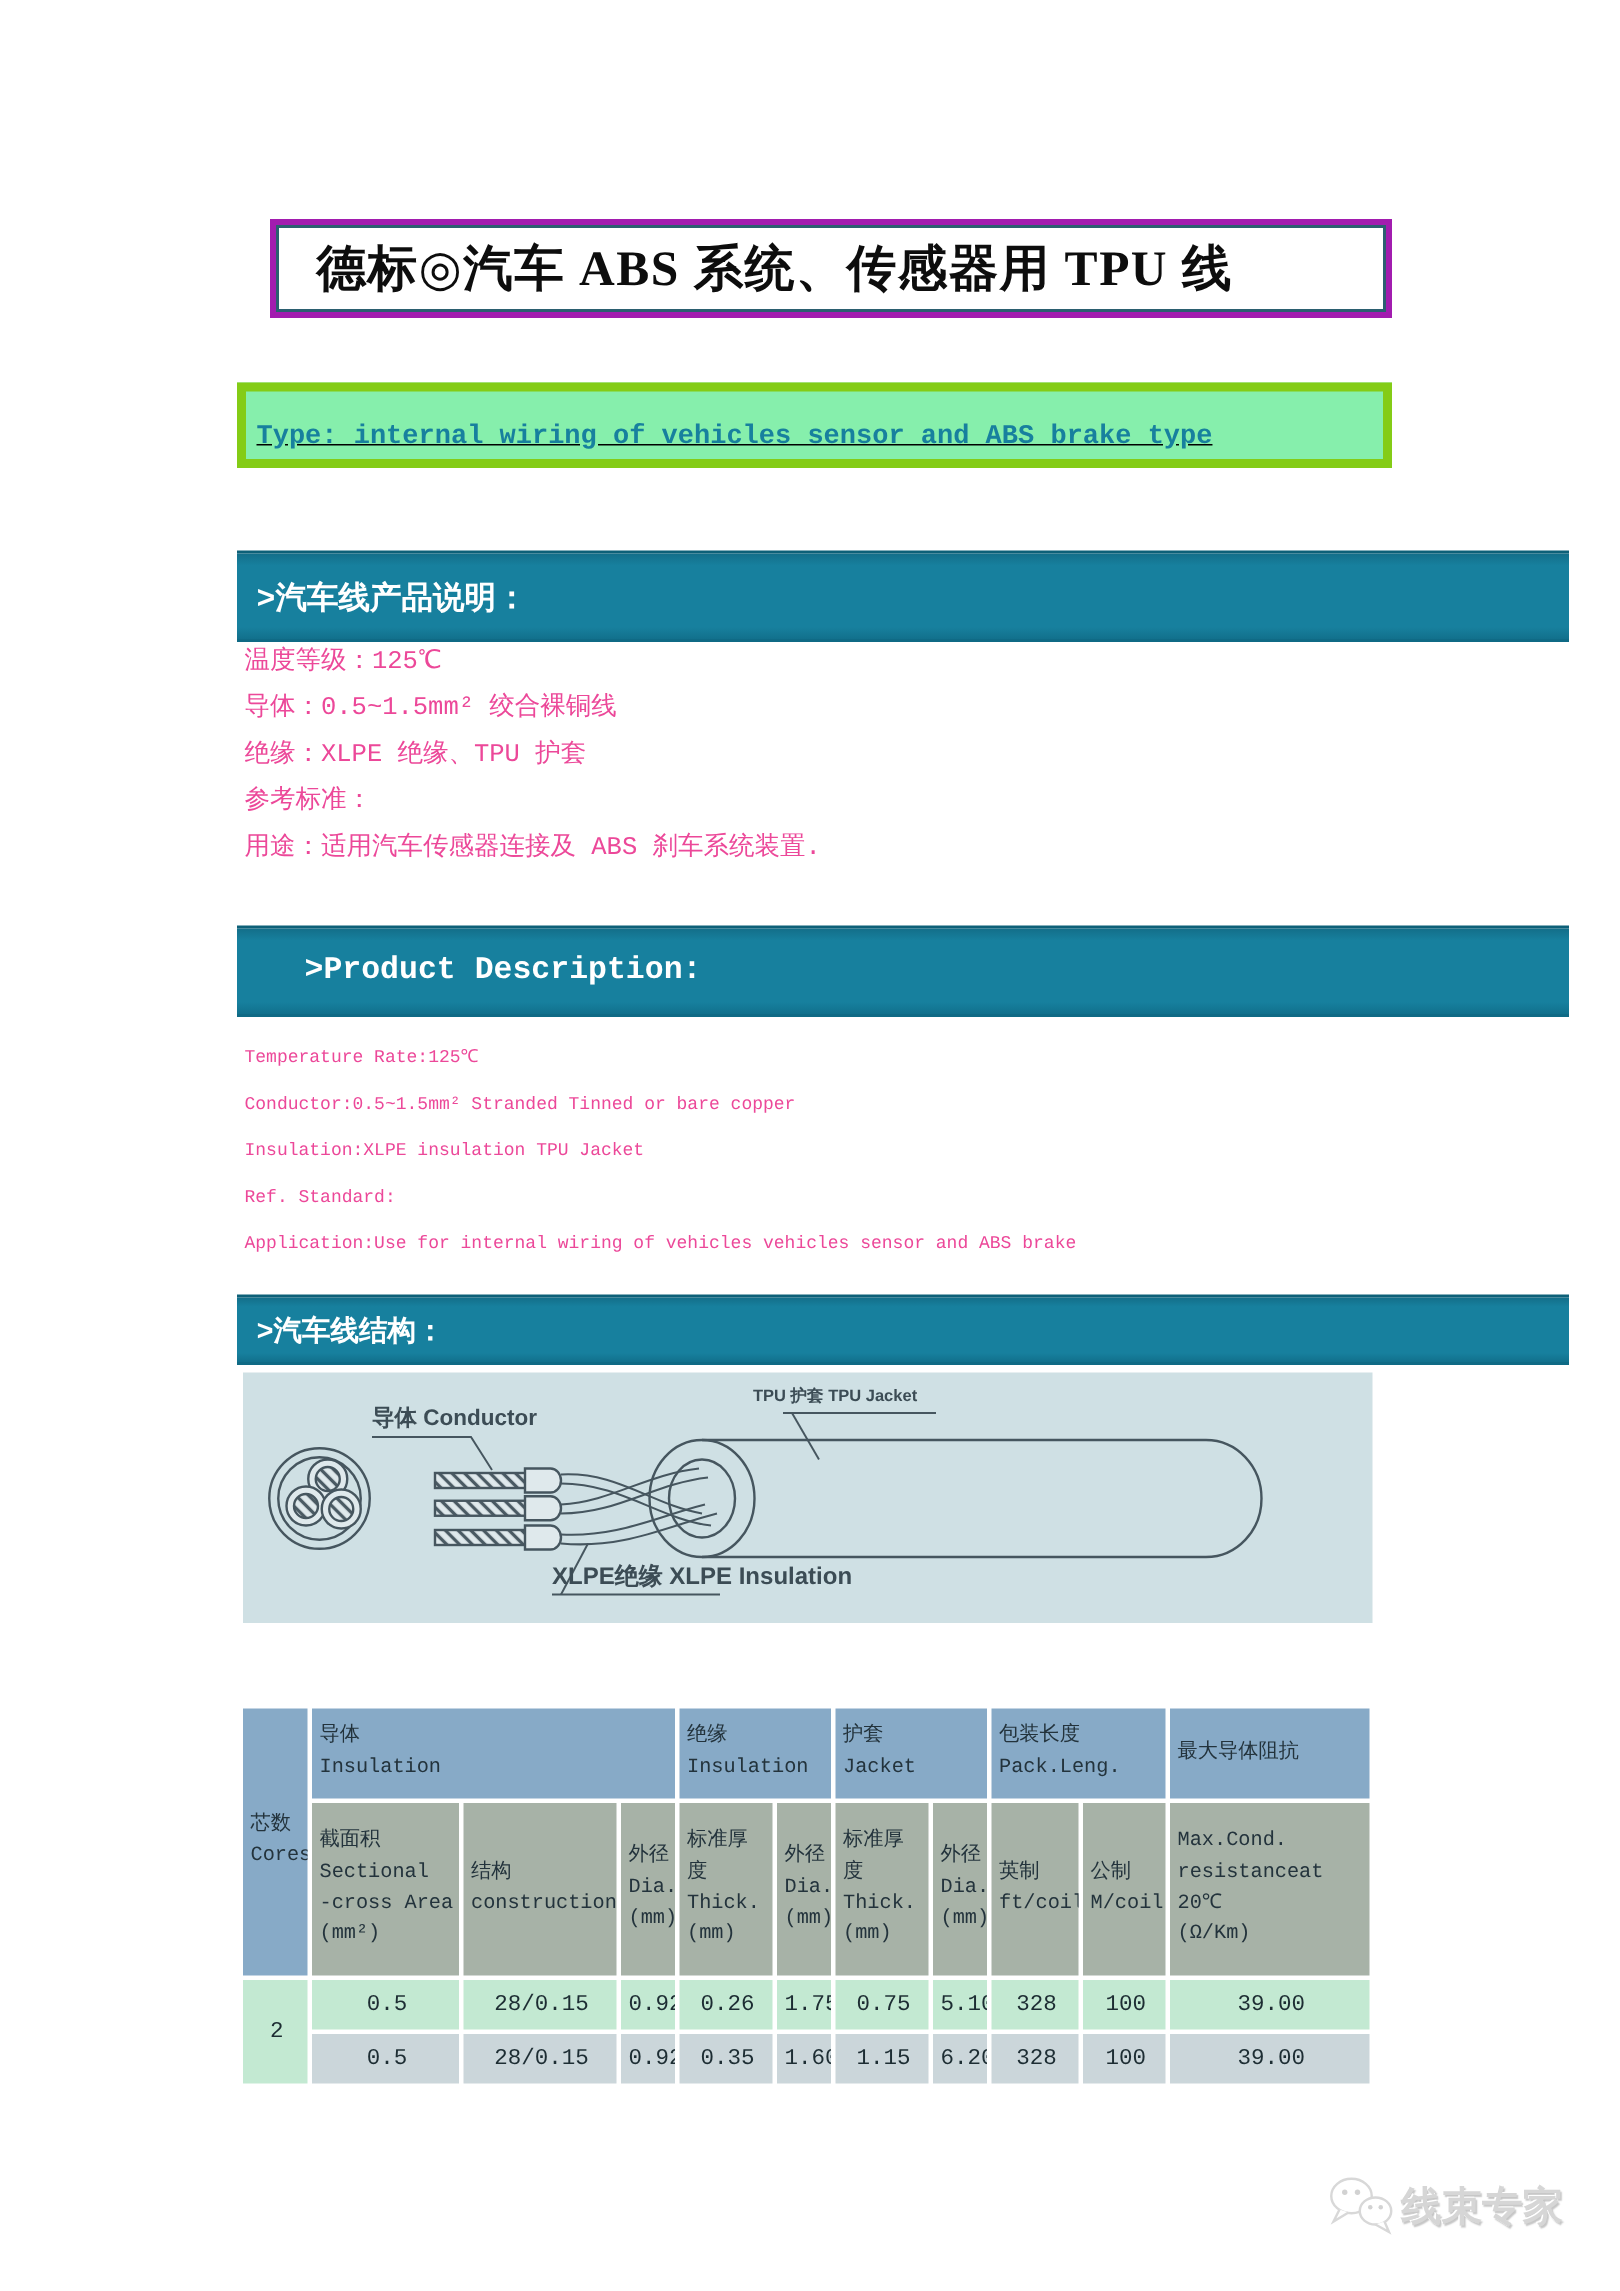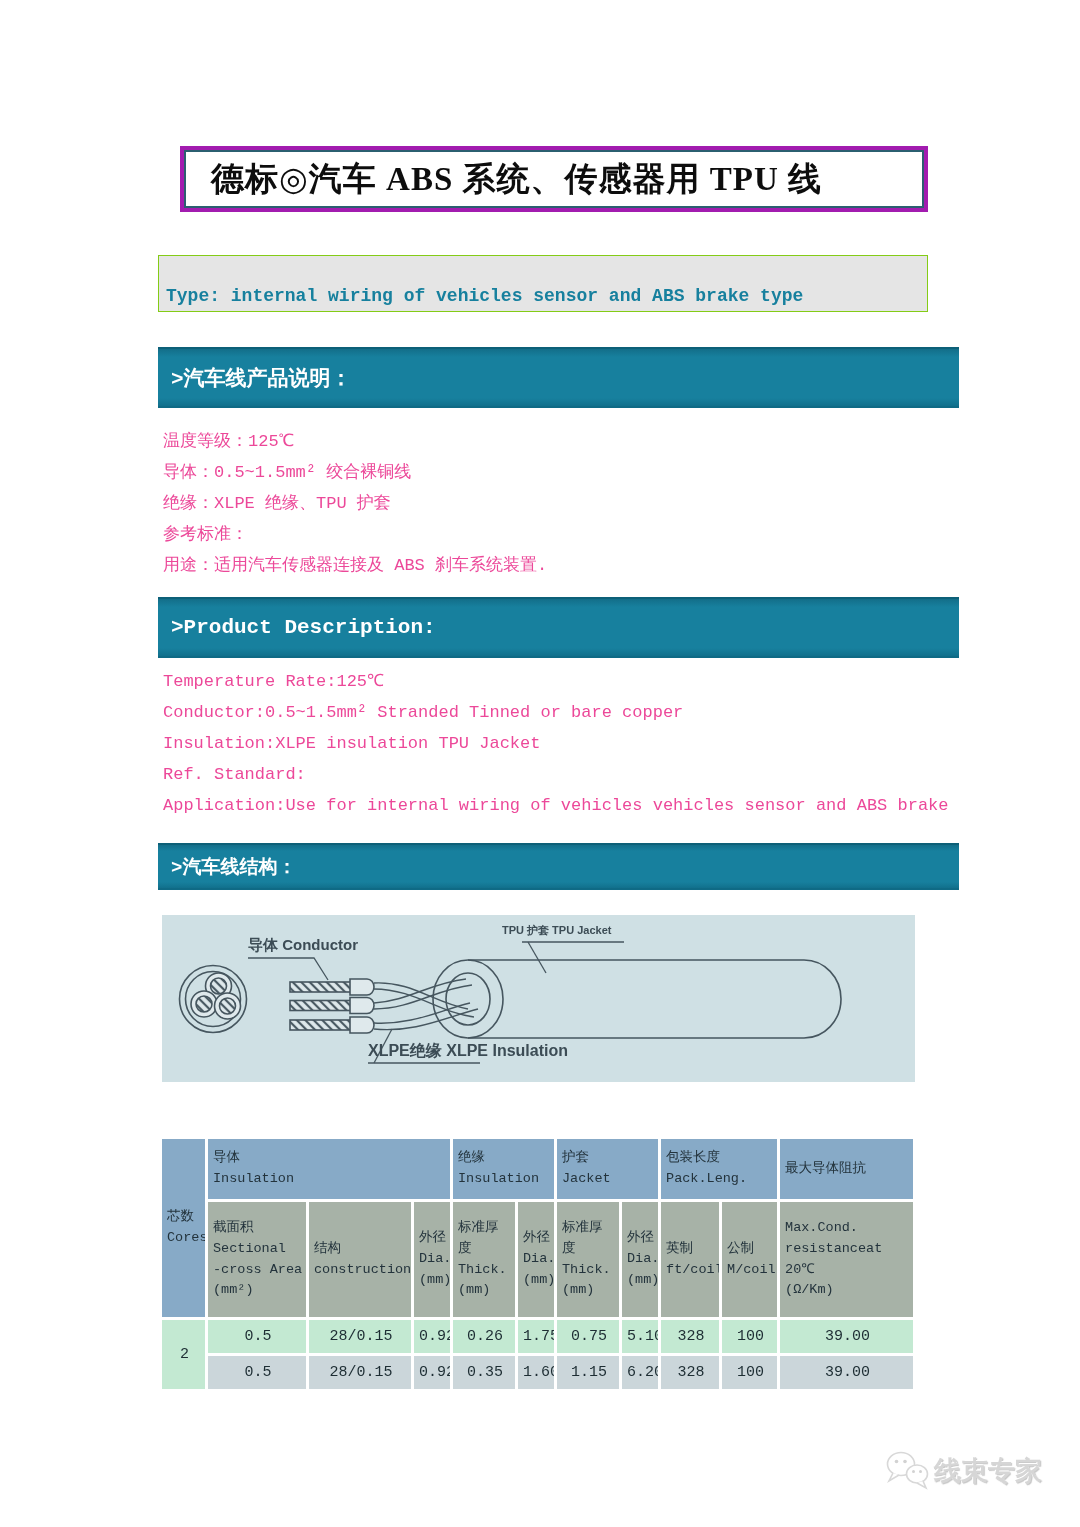--- a/index.html
+++ b/index.html
@@ -8,38 +8,38 @@
   .abs{position:absolute;box-sizing:border-box;}
 
   
   .title-box{left:180px;top:146px;width:748px;height:66px;background:#fff;
     border:4px solid #a21caf;box-shadow:inset 0 0 0 2px #2b5f70;
     display:flex;align-items:center;}
   .title-text{font-family:"Liberation Serif","DejaVu Serif",serif;font-weight:bold;
     font-size:33px;color:#0d0d0d;padding-left:27px;letter-spacing:1px;white-space:pre;}
 
   
-  .type-box{left:158px;top:255px;width:770px;height:57px;background:#e5e5e5;
-    border:1px solid #84cc16;display:flex;align-items:flex-end;}
+  .type-box{left:158px;top:255px;width:770px;height:57px;background:#86efac;
+    border:6px solid #84cc16;display:flex;align-items:flex-end;text-decoration:underline;}
   .type-text{font-size:18px;font-weight:bold;color:#17809e;padding:0 0 5px 7px;white-space:pre;}
 
   
-  .bar{left:158px;width:801px;background:linear-gradient(180deg,#136e89 0%,#17809e 14%,#17809e 86%,#11708c 100%);
+  .bar{left:158px;width:888px;background:linear-gradient(180deg,#136e89 0%,#17809e 14%,#17809e 86%,#11708c 100%);
     color:#fff;font-weight:bold;display:flex;align-items:center;
-    border-top:2px solid #0d6078;border-bottom:2px solid #0f6a85;}
+    border-top:2px solid #0d6078;border-bottom:2px solid #0f6a85;margin-top:20px;}
   .bar span{padding-left:13px;white-space:pre;}
   .bar1{top:347px;height:61px;font-size:21px;}
-  .bar2{top:597px;height:61px;font-size:21px;}
+  .bar2{top:597px;height:61px;font-size:21px;padding-left:32px;}
   .bar3{top:843px;height:47px;font-size:19px;}
 
   
   .text-block{color:#ec4899;}
   .text-block .tline{height:31px;line-height:31px;white-space:pre;}
   .cn-block{left:163px;top:426px;width:760px;font-size:17px;}
-  .en-block{left:163px;top:666px;width:780px;font-size:17px;}
+  .en-block{left:163px;top:690px;width:780px;font-size:12px;}
 
   
   .diagram{left:162px;top:915px;width:753px;height:167px;background:#cfe0e4;}
   .diagram svg{position:absolute;left:0;top:0;}
   .dlabel{position:absolute;font-family:"Liberation Sans","DejaVu Sans",sans-serif;
     color:#3c4c55;font-weight:600;white-space:pre;}
   .lbl-conductor{left:86px;top:21px;font-size:15px;}
   .lbl-jacket{left:340px;top:8px;font-size:11px;}
   .lbl-insulation{left:206px;top:126px;font-size:16px;}
 

